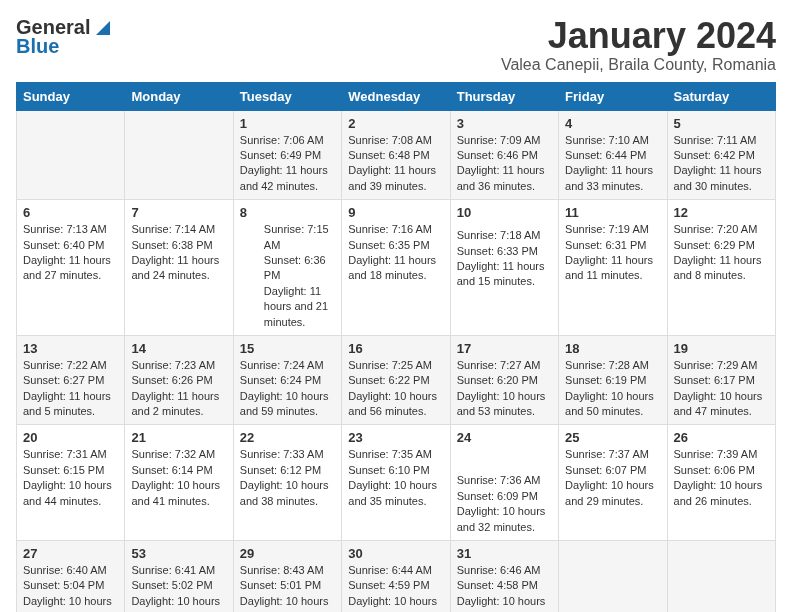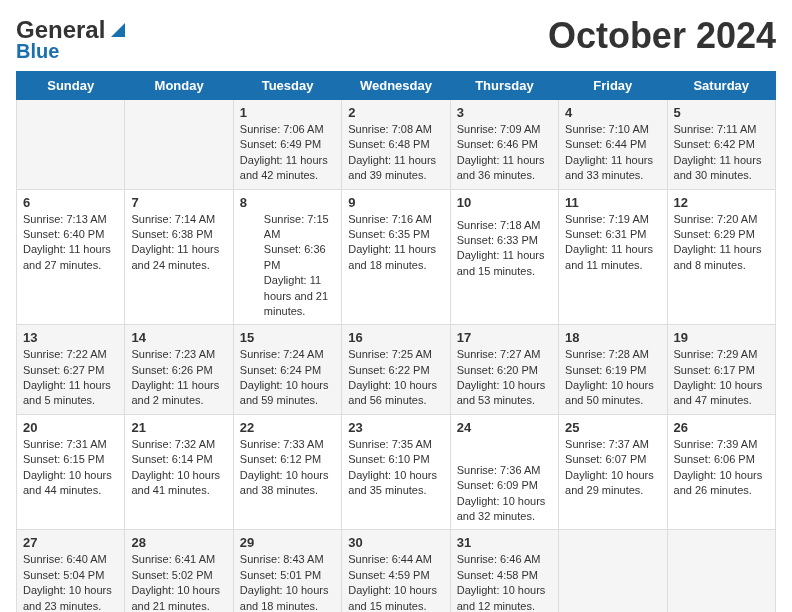--- a/index.html
+++ b/index.html
@@ -35,21 +35,21 @@
       color: #555;
     }
     table {
       width: 100%;
       border-collapse: collapse;
       table-layout: fixed;
     }
     thead tr th {
       background-color: #1a6faf;
       color: #fff;
-      text-align: center;
+      text-align: left;
       padding: 6px 6px;
       font-size: 13px;
       font-weight: bold;
       border: 1px solid #1a6faf;
     }
     tbody tr td {
       vertical-align: top;
       padding: 5px 6px;
       font-size: 11px;
       color: #333;
@@ -74,29 +74,30 @@
       line-height: 1.4;
       color: #333;
     }
   </style>
 </head>
 <body>
 
 <div class="header">
   <div class="logo">
     <div style="display:flex;align-items:center;">
-      <span style="font-size:24px;font-weight:bold;color:#333;">General</span>
+      <span style="font-size:20px;font-weight:bold;color:#333;">General</span>
       <svg width="18" height="18" viewBox="0 0 18 18" style="margin-left:2px;">
         <polygon points="4,16 18,16 18,2" fill="#1a6faf"></polygon>
       </svg>
     </div>
     <span style="font-size:20px;font-weight:bold;color:#1a6faf;margin-top:-4px;">Blue</span>
   </div>
   <div class="title-section">
-    <div class="month-title">October 2024</div>
+    <div class="month-title">January 2024</div>
+    <div class="location-title">Valea Canepii, Braila County, Romania</div>
   </div>
 </div>
 
 <table>
   <thead>
     <tr id="header-row">
     <th>Sunday</th>
         <th>Monday</th>
         <th>Tuesday</th>
         <th>Wednesday</th>
@@ -273,21 +274,21 @@
         </td>
       </tr>
       <tr>
         <td>
           <span class="day-num">27</span>
           <div class="day-info" style="white-space: pre-line;">Sunrise: 6:40 AM
 Sunset: 5:04 PM
 Daylight: 10 hours and 23 minutes.</div>
         </td>
         <td>
-          <span class="day-num">28</span>
+          <span class="day-num">53</span>
           <div class="day-info" style="white-space: pre-line;">Sunrise: 6:41 AM
 Sunset: 5:02 PM
 Daylight: 10 hours and 21 minutes.</div>
         </td>
         <td>
           <span class="day-num">29</span>
           <div class="day-info" style="white-space: pre-line;">Sunrise: 8:43 AM
 Sunset: 5:01 PM
 Daylight: 10 hours and 18 minutes.</div>
         </td>

